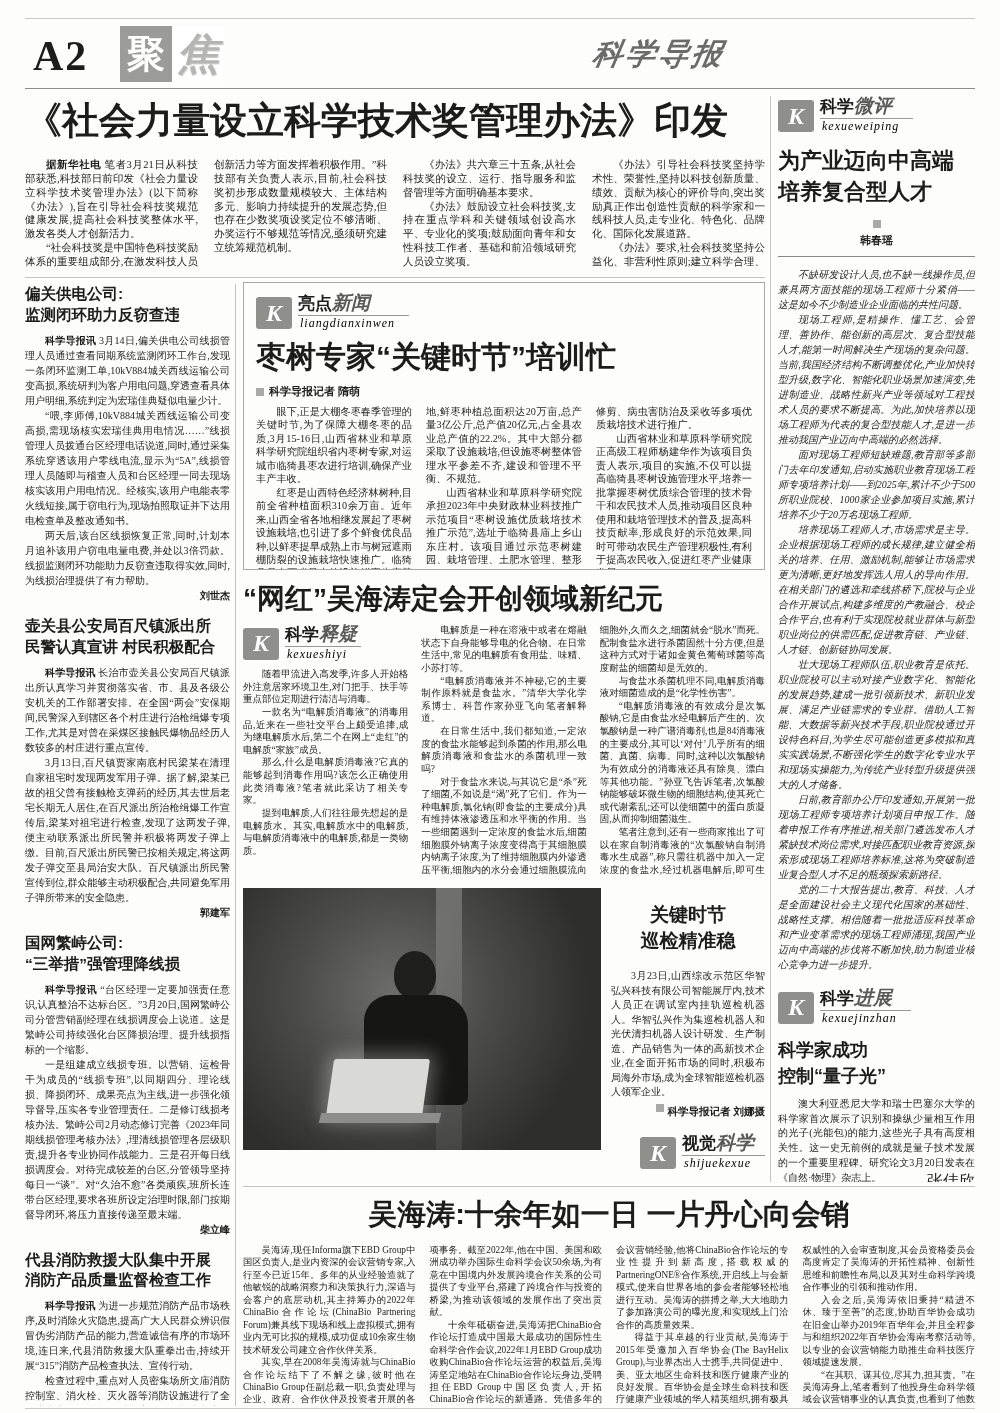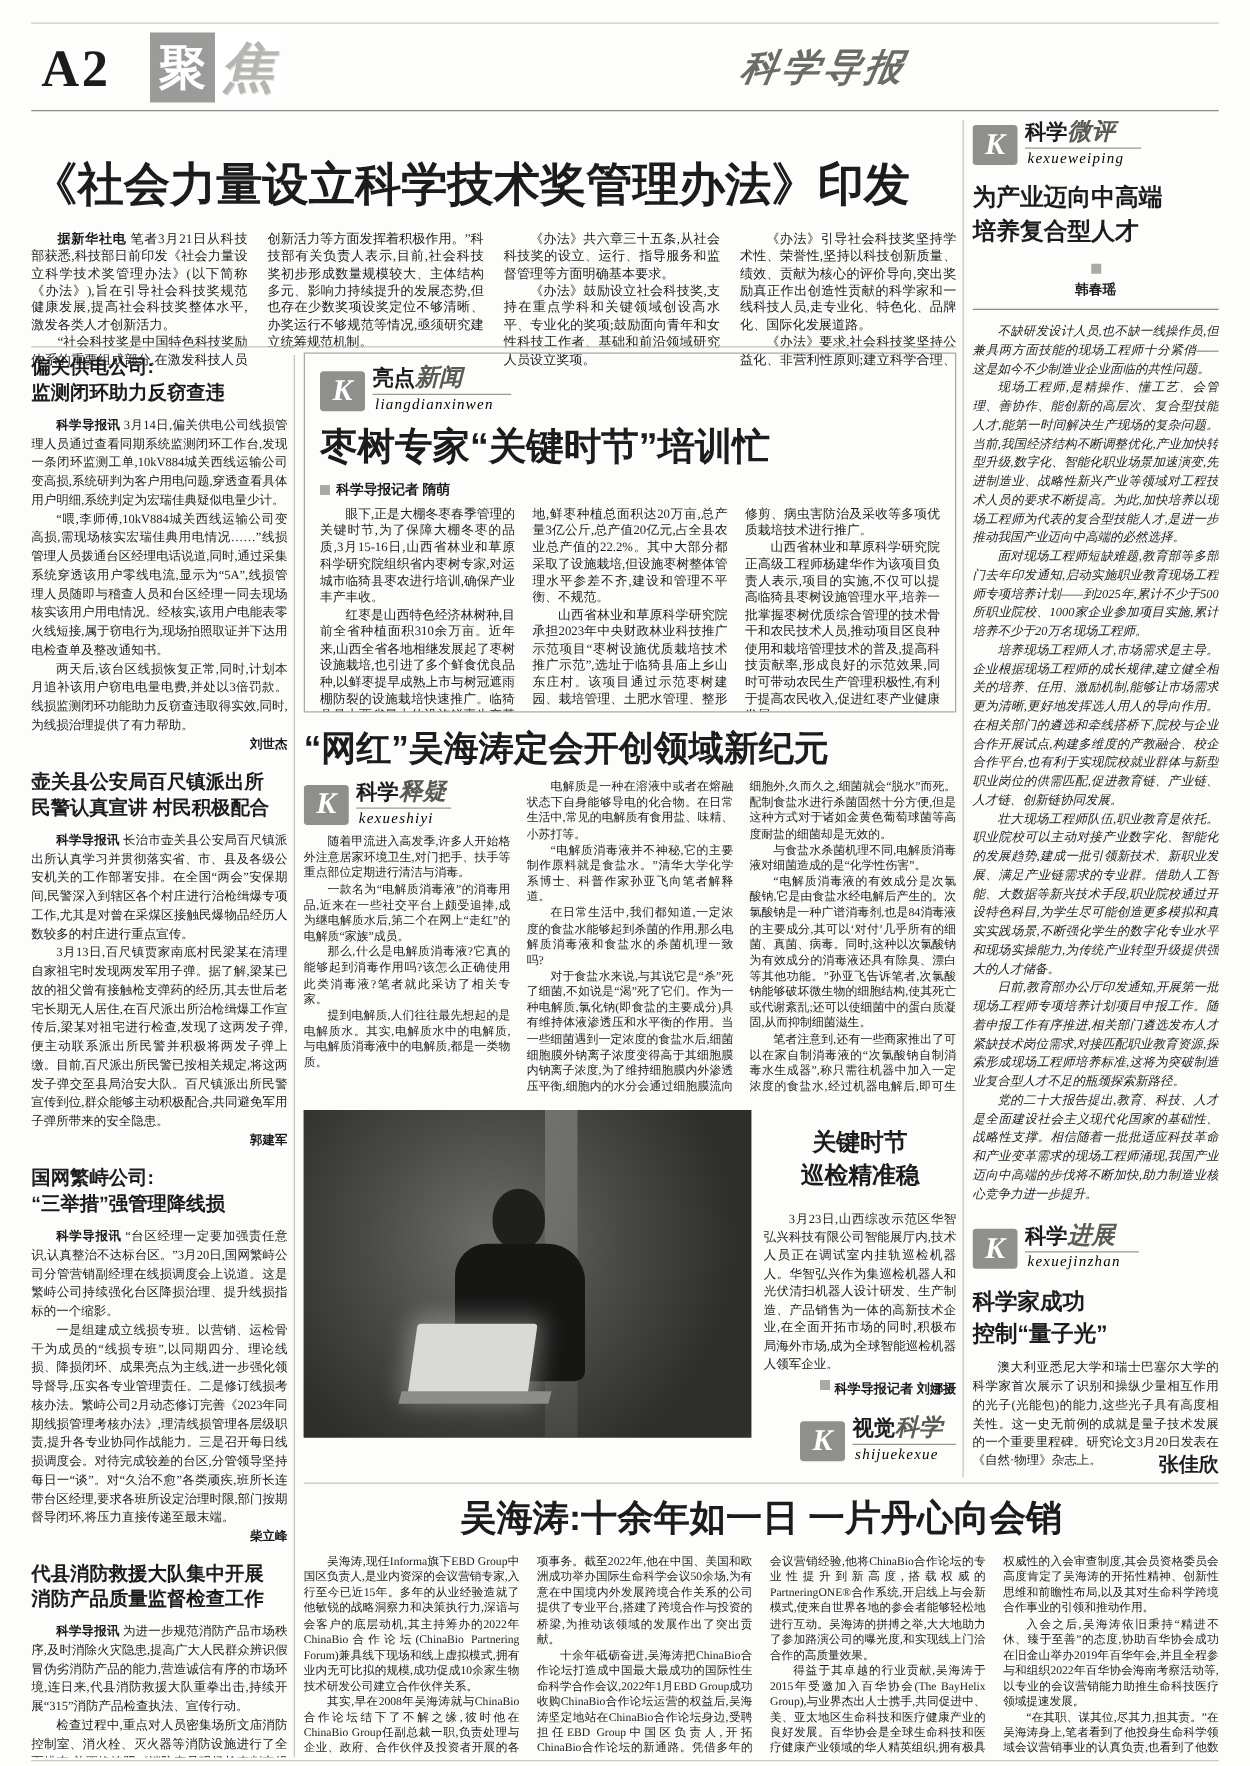--- a/index.html
+++ b/index.html
@@ -38,21 +38,21 @@
     display:flex; align-items:center; justify-content:center; flex:0 0 auto; }
   .ktitle { line-height:1; }
   .ktitle .cn { font-family:"Liberation Sans",sans-serif; font-weight:bold; font-size:17px; }
   .ktitle .cn .script { font-family:"Liberation Serif",serif; font-style:italic; font-weight:bold; color:#5a5a57; font-size:19px; }
   .ktitle .py { font-family:"Liberation Serif",serif; font-style:italic; color:#000000; font-size:12px;
     border-top:1px solid #99999六; border-top:1px solid #999996; margin-top:3px; padding:1px 14px 0 2px; letter-spacing:1px; }
 
   
   .main-article { position:absolute; left:25px; top:96px; width:740px; height:176px; }
   .main-headline { font-family:Liberation Sans, sans-serif; font-weight:900; font-size:37px;
-    letter-spacing:0px; white-space:nowrap;margin-top:27px; }
+    letter-spacing:0px; white-space:nowrap; }
   .main-body { margin-top:12px; height:118px; column-count:4; column-gap:16px;
     font-size:10.5px; line-height:1.32; overflow:hidden; }
   .h-rule-main { position:absolute; left:25px; top:277px; width:740px; border-top:1px solid #c4c4c1; }
 
   
   .left-rail { position:absolute; left:25px; top:284px; width:205px; height:1122px; overflow:hidden;
     font-size:10px; line-height:1.5; }
   .rail-article { margin-bottom:13px; }
   .rail-title { font-family:"Liberation Sans",sans-serif; font-weight:bold; font-size:15.5px;
     line-height:1.35; white-space:pre-line; margin-bottom:7px; }
@@ -88,30 +88,30 @@
   .photo-title { font-family:"Liberation Sans",sans-serif; font-weight:900; font-size:19px; line-height:1.35;
     white-space:pre-line; text-align:center; margin:14px 0 16px; }
   .photo-caption { text-align:justify; }
   .photo-credit { display:flex; justify-content:flex-end; gap:4px;
     font-family:"Liberation Sans",sans-serif; font-weight:bold; font-size:10.5px; margin-top:4px; }
   .visual-logo { margin-top:14px; display:flex; justify-content:flex-end; }
 
   
   .vrule2 { left:770px; top:96px; height:1086px; }
   .right-rail { position:absolute; left:778px; top:96px; width:197px; height:1086px; overflow:hidden; }
-  .rev-title { font-family:Liberation Sans, sans-serif; font-weight:bold; font-size:19px; line-height:1.4;
+  .rev-title { font-family:Liberation Sans, sans-serif; font-weight:bold; font-size:22px; line-height:1.4;
     white-space:pre-line; margin:14px 0 12px; }
   .rev-byline { display:flex; align-items:center; gap:5px; font-family:"Liberation Sans",sans-serif;
     font-weight:bold; font-size:11px; padding-bottom:8px; border-bottom:1px solid #88888五; border-bottom:1px solid #888885; margin-bottom:10px;flex-direction:column; }
   .rev-body { font-size:10px; line-height:1.5; font-style:italic; }
   .progress { margin-top:16px; }
   .prog-item-title { font-family:"Liberation Sans",sans-serif; font-weight:600; font-size:18px; line-height:1.45;
     white-space:pre-line; margin:13px 0 8px; }
   .prog-body { font-size:10px; line-height:1.48; }
-  .prog-author { font-weight:bold; font-family:"Liberation Sans",sans-serif; text-align:right; margin-top:-15px; }
+  .prog-author { font-weight:normal; font-family:"Liberation Sans",sans-serif; text-align:right; margin-top:-15px; }
 
   
   .bottom-article { position:absolute; left:243px; top:1186px; width:732px; height:218px; border-top:1px solid #c4c4c1; padding-top:8px; }
   .bottom-headline { font-family:"Liberation Sans",sans-serif; font-weight:900; font-size:29px; text-align:center; margin-bottom:9px; }
   .bottom-body { column-count:4; column-gap:14px; font-size:9.3px; line-height:1.34; height:162px; overflow:hidden; }
 </style>
 </head>
 <body>
 
 <div class="page" data-name="newspaper-page">

